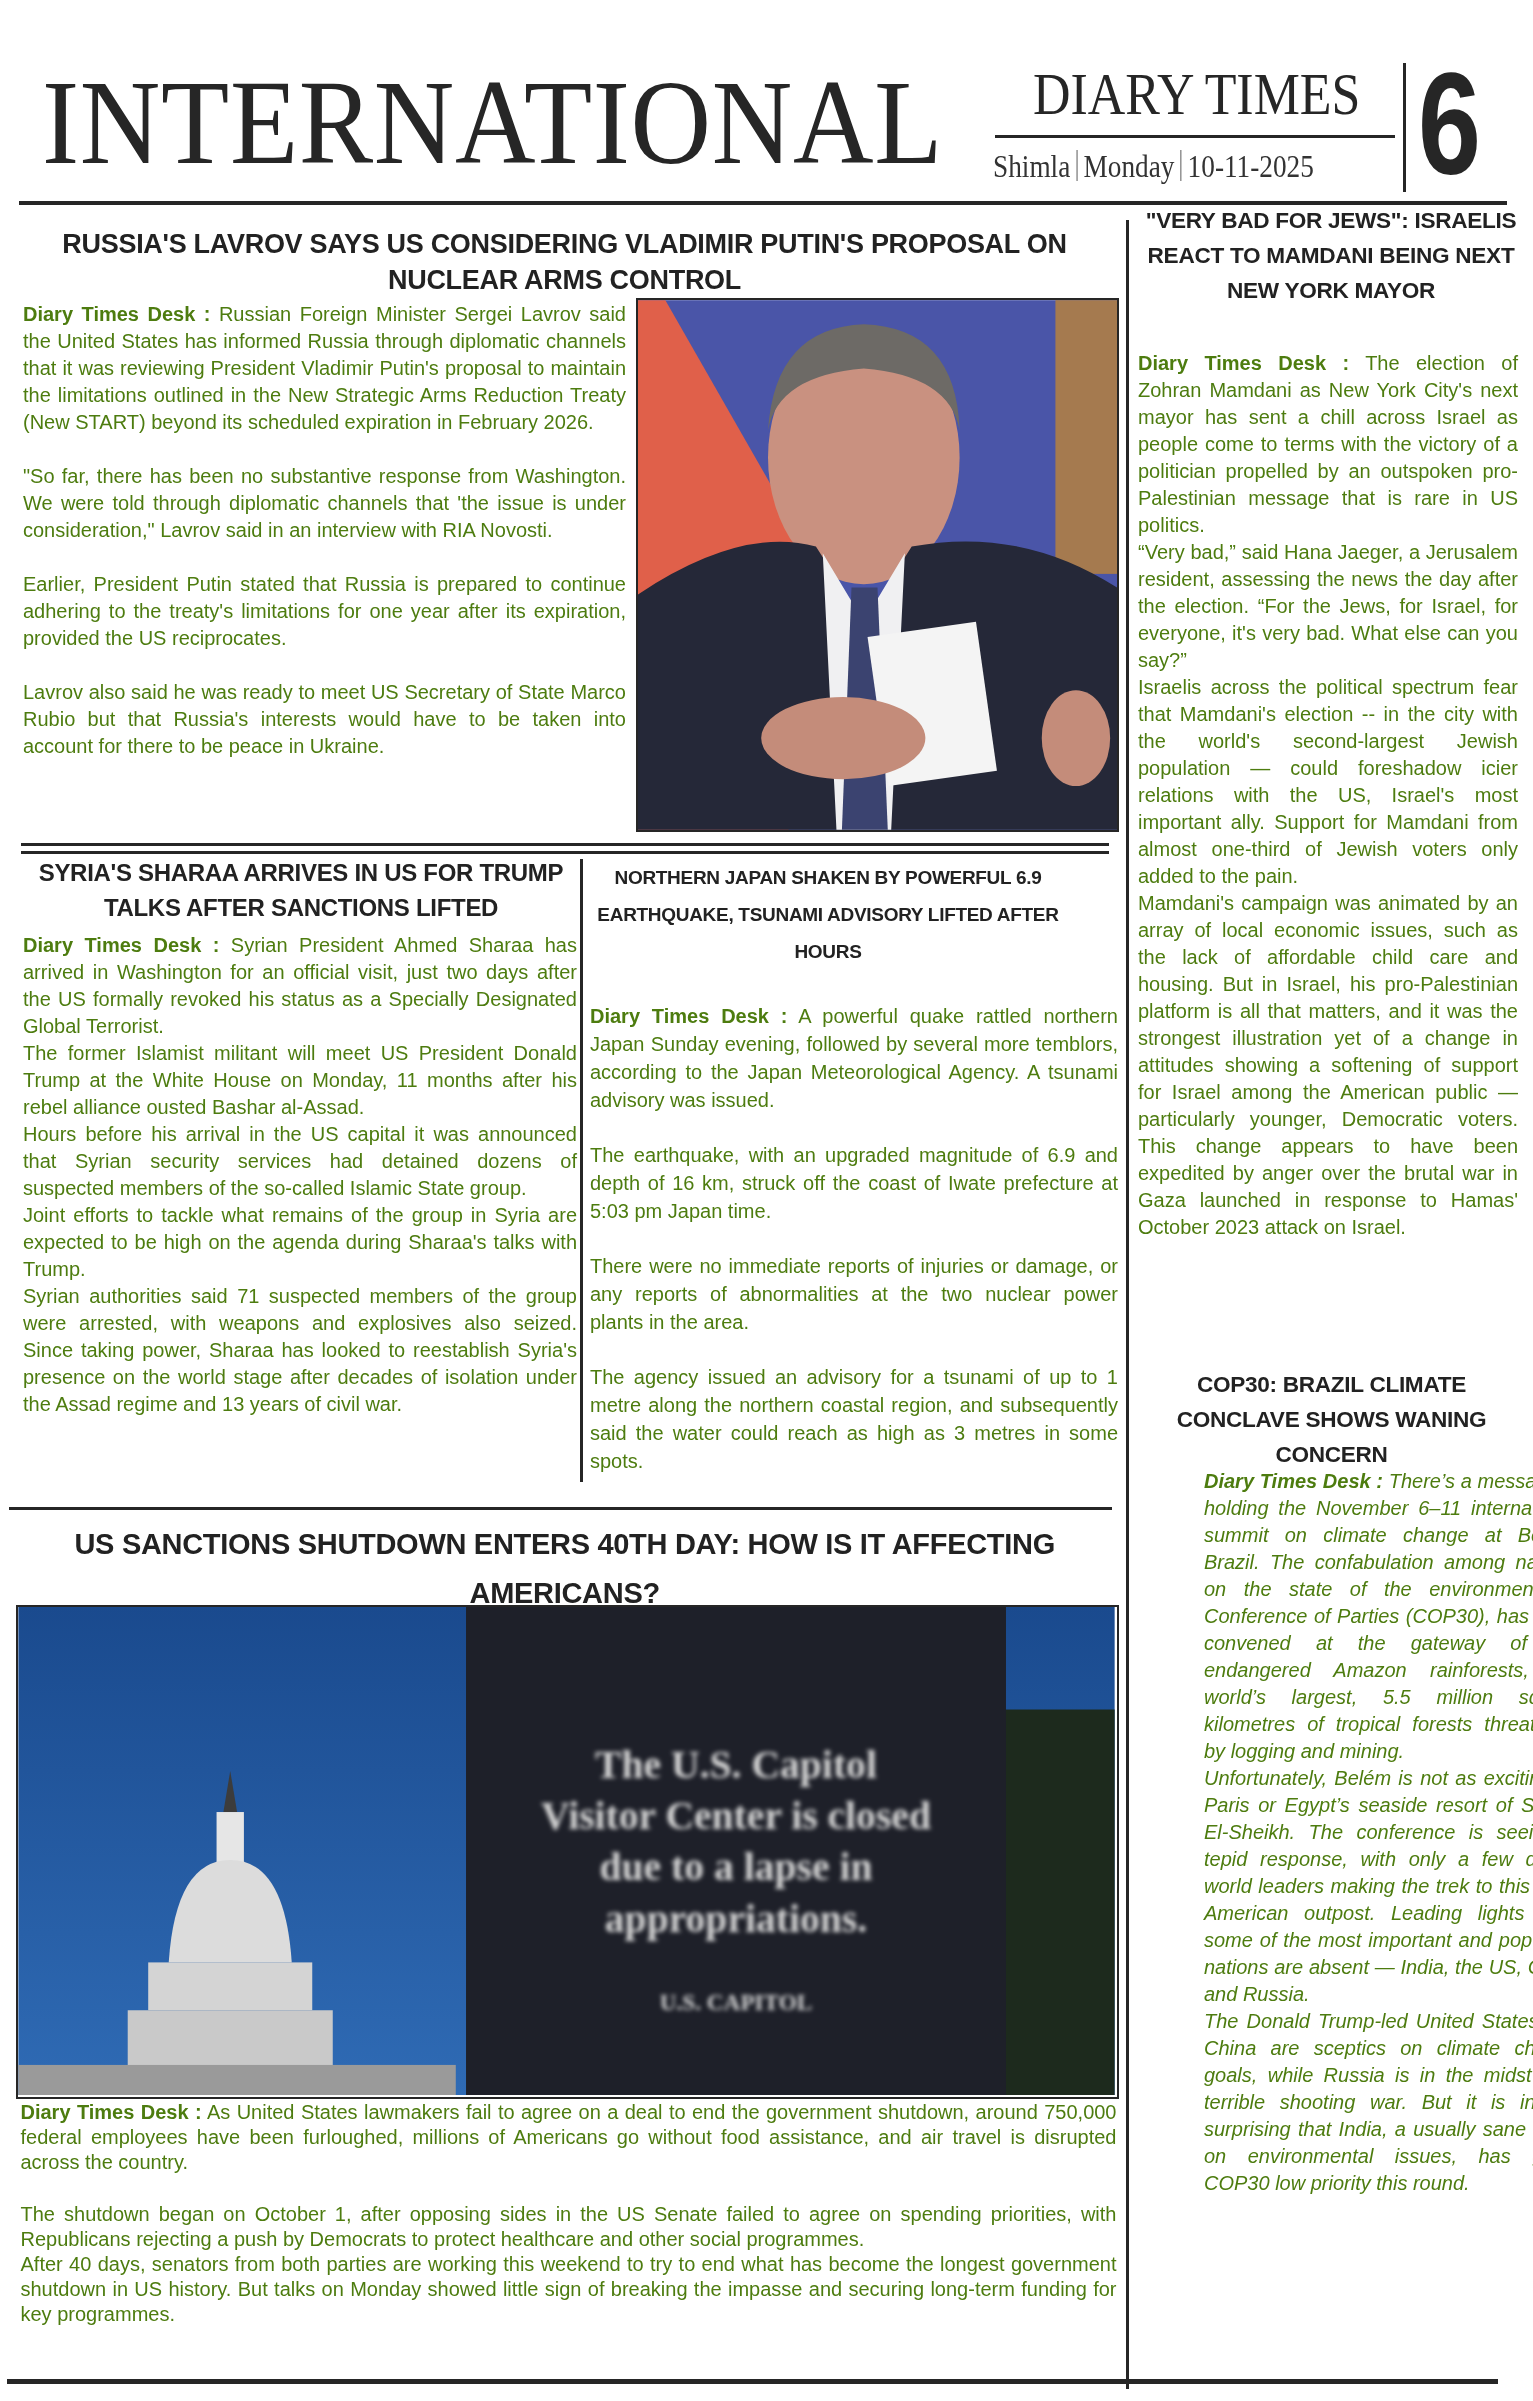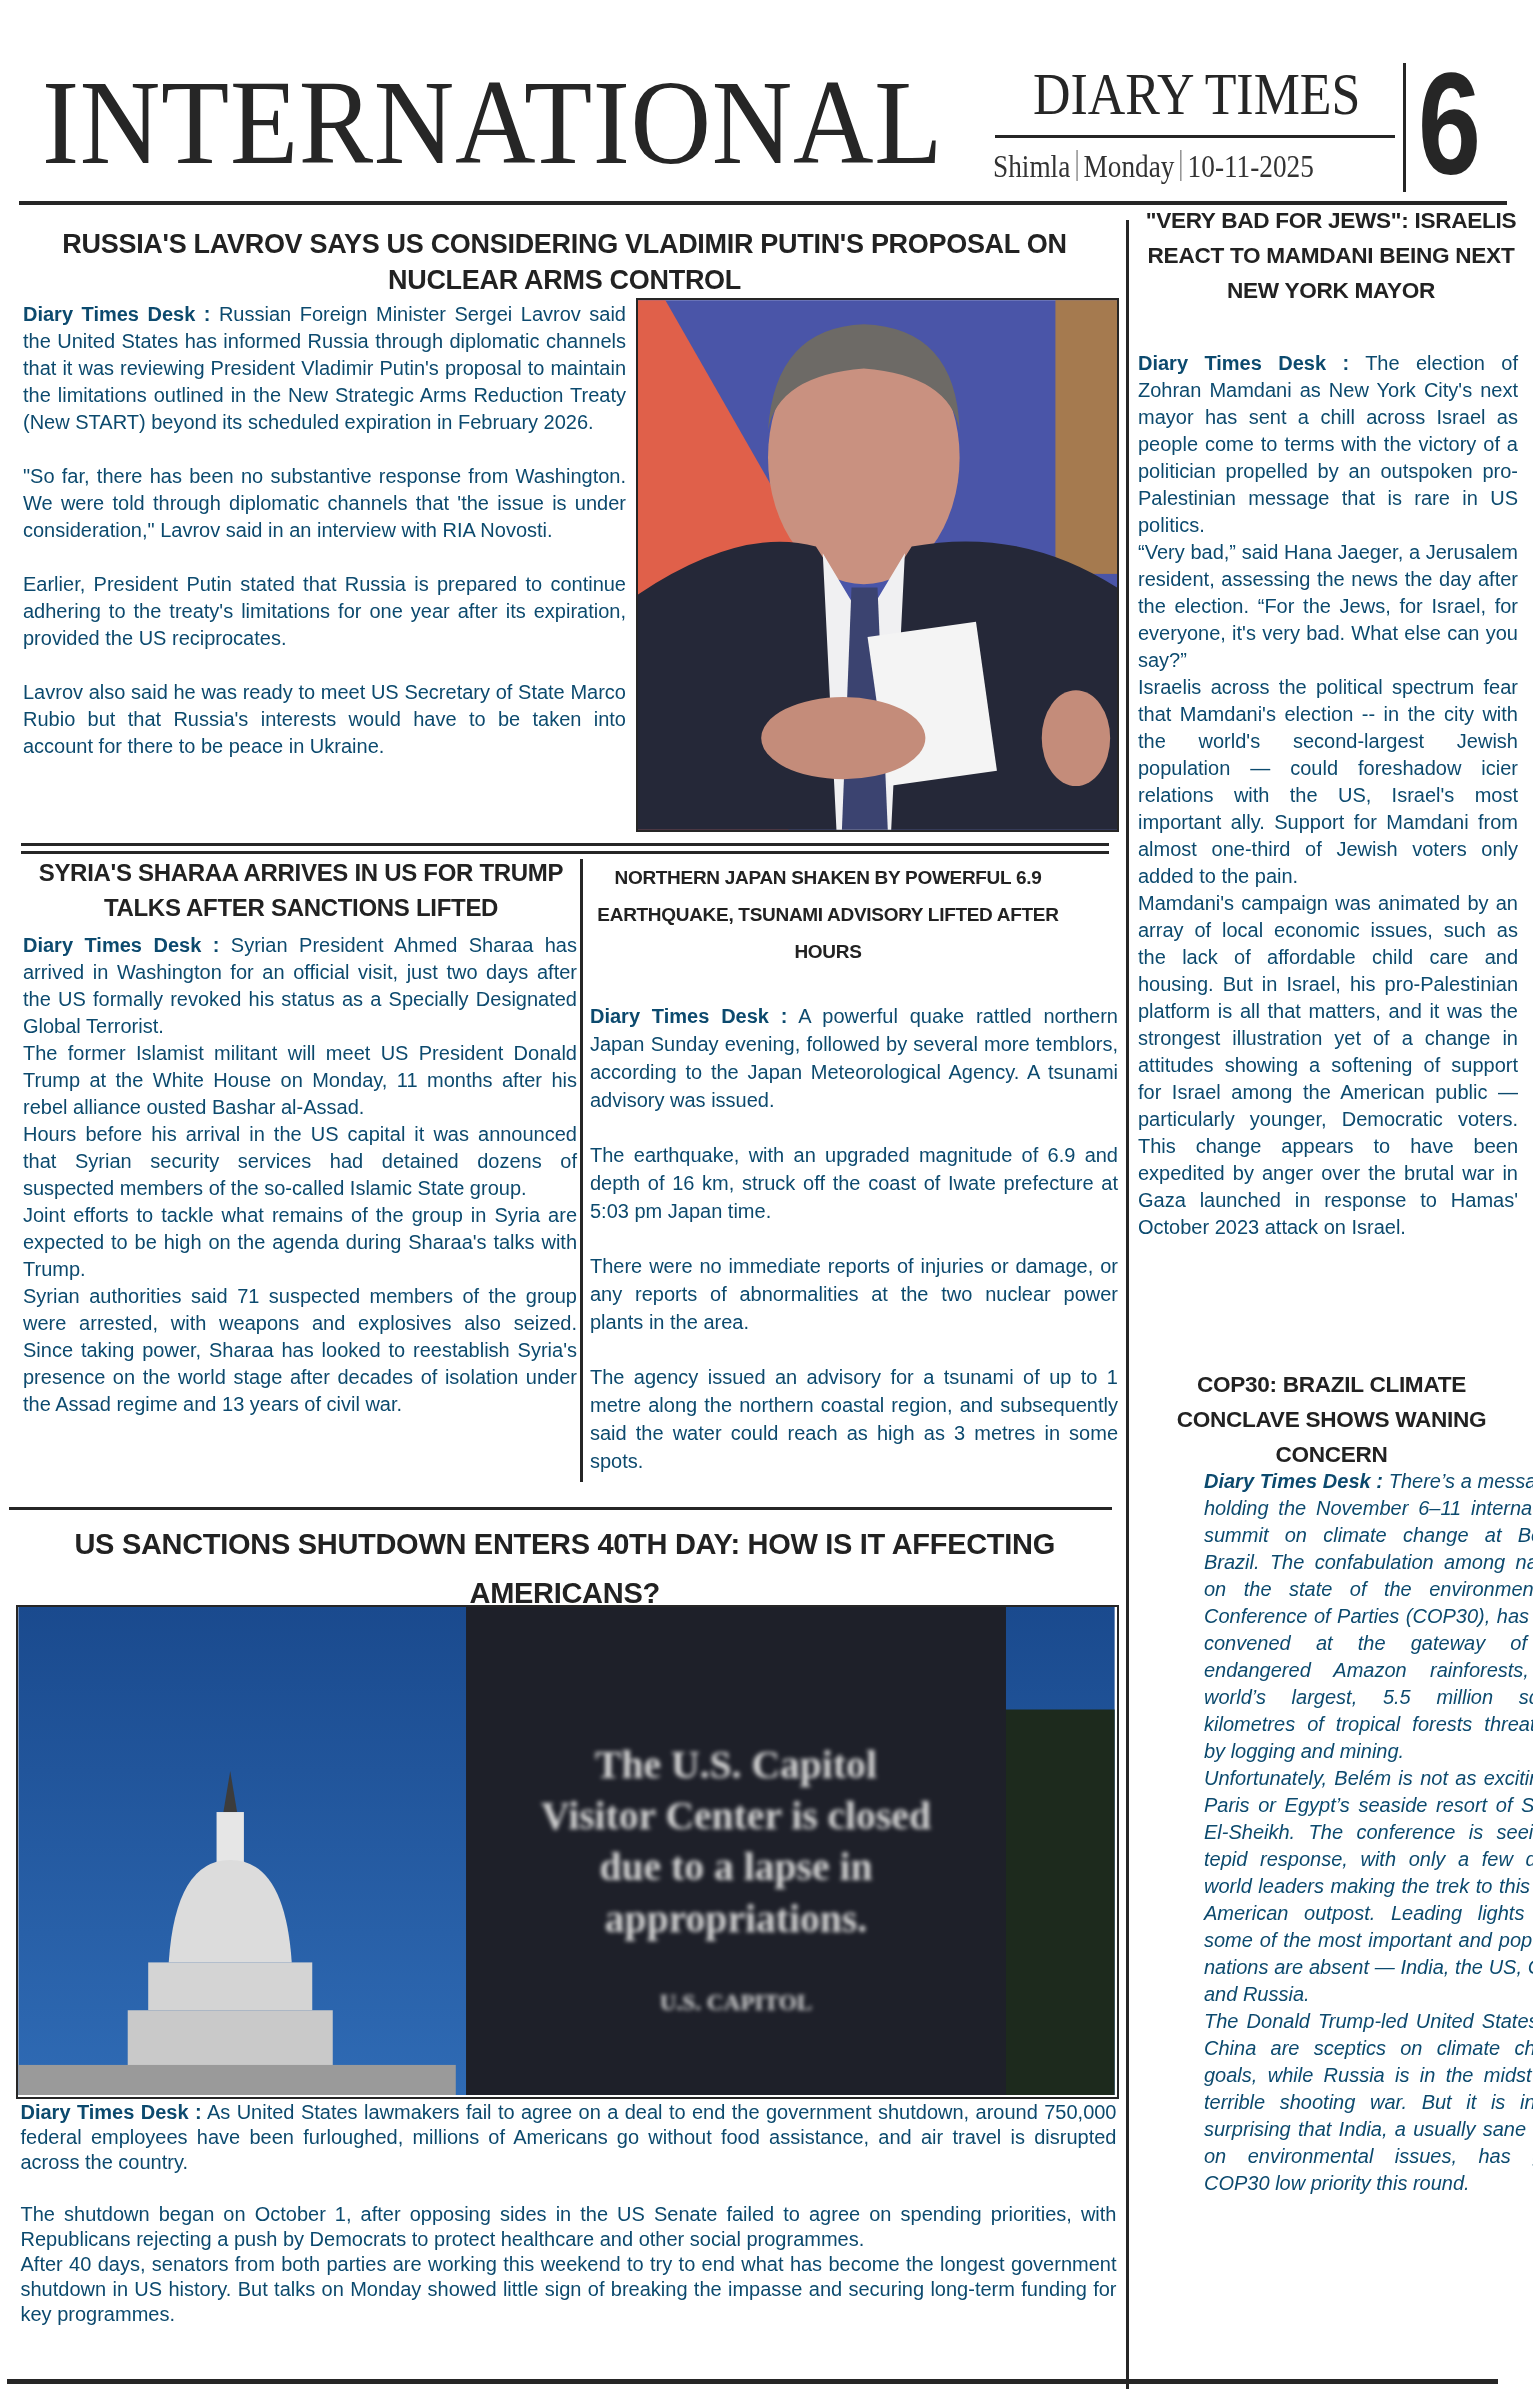--- a/index.html
+++ b/index.html
@@ -9,21 +9,21 @@
   .section-title { left:42px; top:63px; font-family:"Liberation Serif", serif; font-size:120px; line-height:120px; letter-spacing:0.7px; color:#262626; transform:scaleX(0.93); transform-origin:left top; white-space:nowrap; }
   .brand { left:1033px; top:63px; font-family:"Liberation Serif", serif; font-size:59px; line-height:62px; color:#262626; transform:scaleX(0.88); transform-origin:left top; white-space:nowrap; }
   .brand-rule { left:995px; top:135px; width:400px; height:3.4px; background:#262626; }
   .dateline { left:993px; top:148px; font-family:"Liberation Serif", serif; font-size:31px; line-height:38px; color:#333; white-space:nowrap; transform:scaleX(0.88); transform-origin:left top; }
   .dateline .sep { display:inline-block; width:1.4px; height:31px; background:#444; margin:0 6.8px; vertical-align:-4.1px; }
   .vrule-mast { left:1403px; top:63px; width:2.7px; height:129px; background:#262626; }
   .page-no { left:1418px; top:56px; font-family:"Liberation Sans", sans-serif; font-weight:bold; font-size:145px; line-height:137px; color:#262626; transform:scaleX(0.78); transform-origin:left top; }
   .rule { background:#262626; }
   
   .headline { font-family:"Liberation Sans", sans-serif; font-weight:bold; color:#222; text-align:center; letter-spacing:-0.3px; }
-  .body-text { font-family:"Liberation Sans", sans-serif; color:#0c4a6e; text-align:justify; }
+  .body-text { font-family:"Liberation Sans", sans-serif; color:#4d7c0f; text-align:justify; }
   .body-text p { margin:0; }
   .body-text p.gap { margin-top:27px; }
   .desk { font-weight:bold; }
   .photo { border:2.7px solid #262626; box-sizing:border-box; overflow:hidden; }
 </style>
 </head>
 <body>
 
 <div class="abs section-title">INTERNATIONAL</div>
 <div class="abs brand">DIARY TIMES</div>

